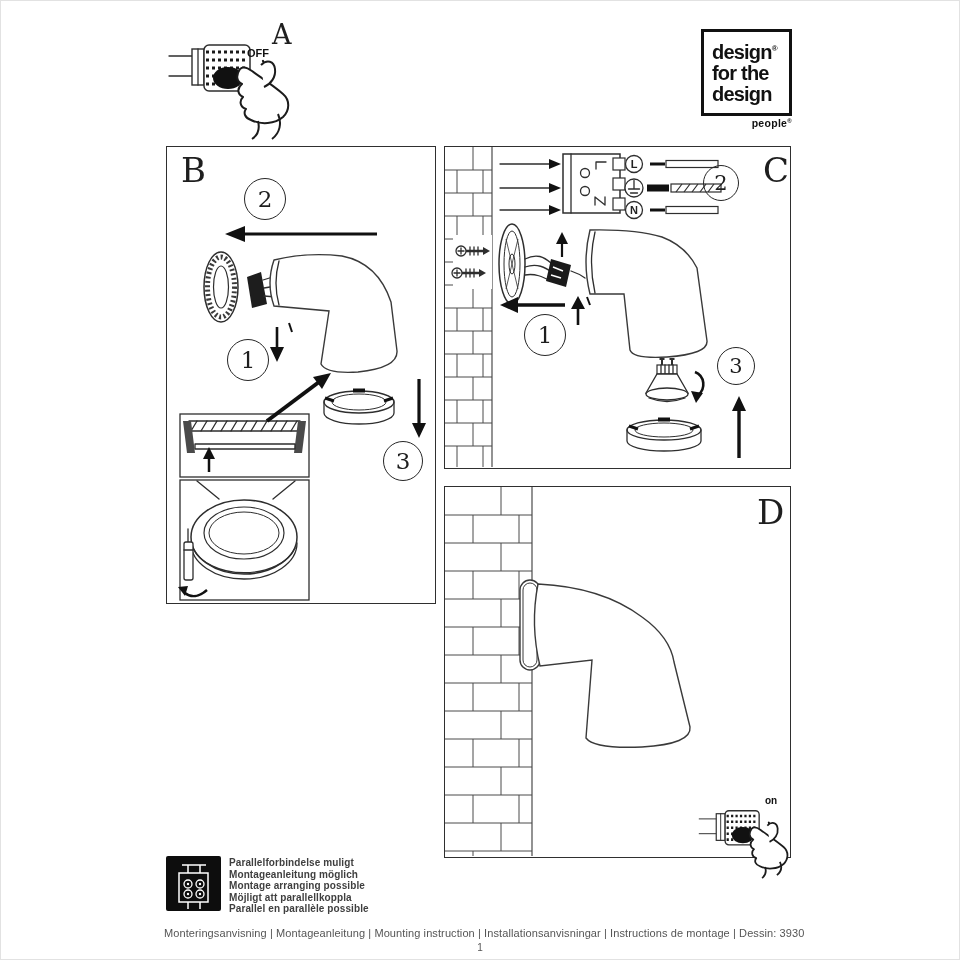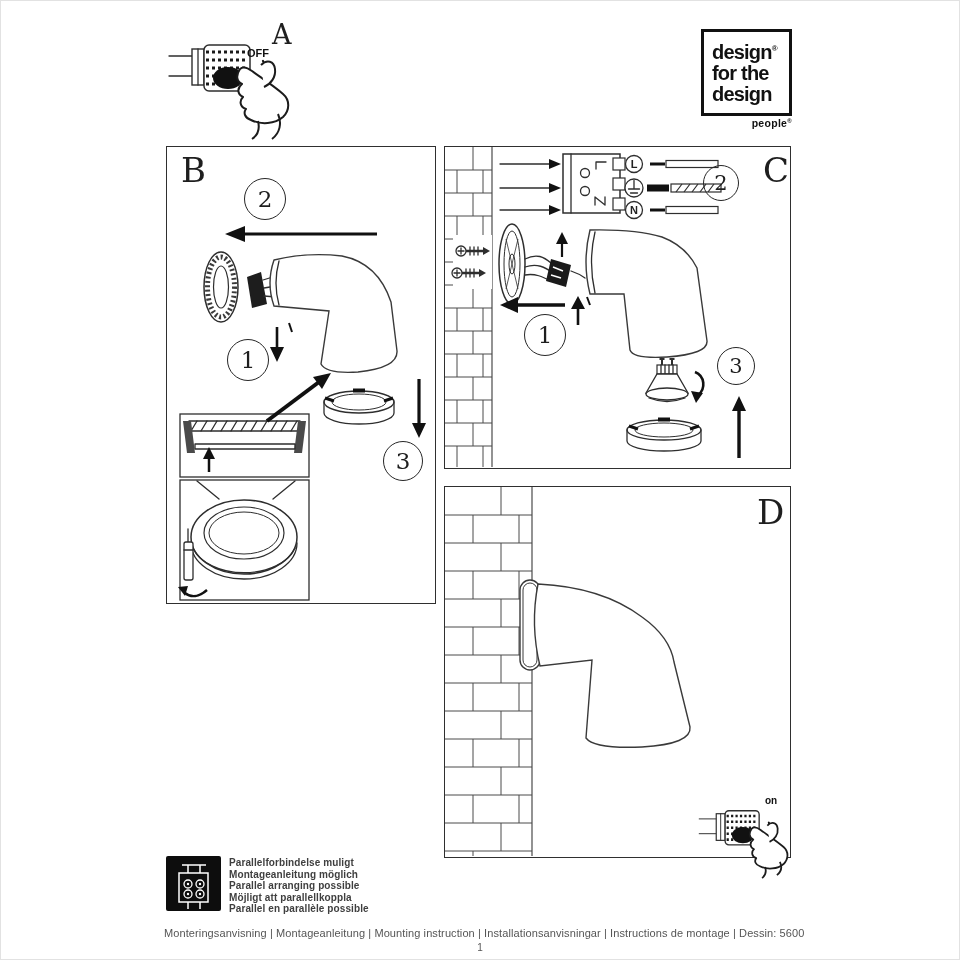--- a/index.html
+++ b/index.html
@@ -294,22 +294,22 @@
       <circle cx="22" cy="28" r="1.2" fill="#fff"></circle>
         <circle cx="34" cy="28" r="1.2" fill="#fff"></circle>
       <circle cx="22" cy="38" r="1.2" fill="#fff"></circle>
         <circle cx="34" cy="38" r="1.2" fill="#fff"></circle>
     </svg>
   </div>
 
   <div class="note-text">
     <div>Parallelforbindelse muligt</div>
     <div>Montageanleitung möglich</div>
-    <div>Parallel arranging possible</div>
+    <div>Montage arranging possible</div>
     <div>Möjligt att parallellkoppla</div>
     <div>Parallel en parallèle possible</div>
   </div>
 
 
-  <div class="footer-line">Monteringsanvisning | Montageanleitung | Mounting instruction | Installationsanvisningar | Instructions de montage | Dessin: 5600</div>
+  <div class="footer-line">Monteringsanvisning | Montageanleitung | Mounting instruction | Installationsanvisningar | Instructions de montage | Dessin: 3930</div>
   <div class="page-num">1</div>
 
 </div>
 
 </body></html>

